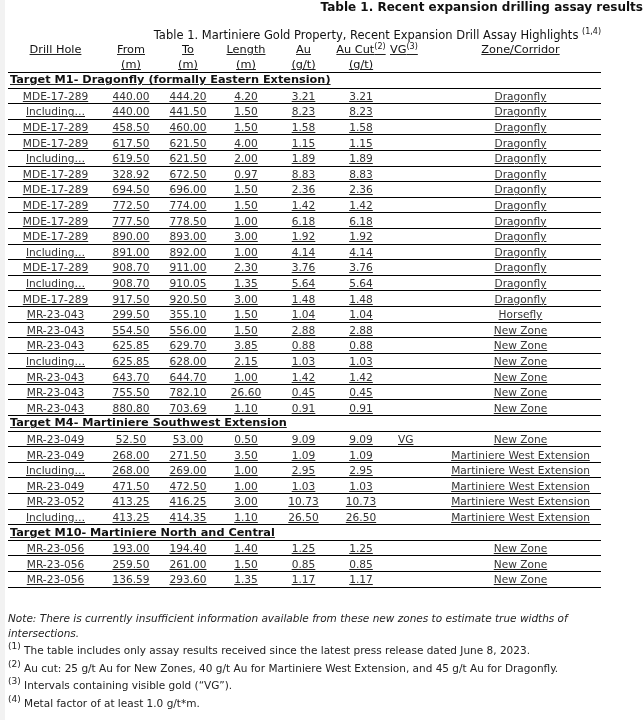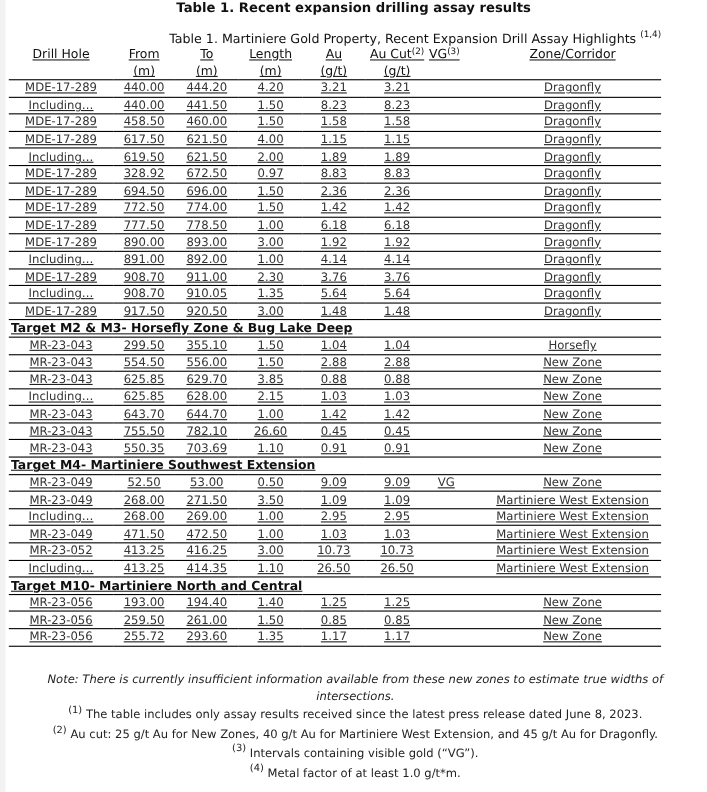--- a/index.html
+++ b/index.html
@@ -1,31 +1,31 @@
 <!DOCTYPE html>
 <html><head>
 <meta charset="utf-8">
 <style>
   html, body { margin:0; padding:0; background:#ffffff; }
   body { width:643px; height:720px; overflow:hidden; position:relative;
          font-family:"DejaVu Sans", sans-serif; color:#222; }
   .leftbar { position:absolute; left:0; top:0; width:5px; height:720px; background:#f2f2f2; }
-  .page-title { position:absolute; top:0; left:0; width:643px; text-align:center;
+  .page-title { position:absolute; top:0; left:0; width:643px; text-align:right;
                 font-weight:bold; font-size:12px; color:#111; line-height:14px; }
   .wrap { position:absolute; left:8px; top:28px; width:593px; }
   .caption { text-align:right; font-size:11.5px; color:#111; line-height:14px; margin-left:30px; }
   sup { font-size:8px; vertical-align:top; position:relative; top:-3px; }
   table { border-collapse:collapse; width:593px; table-layout:fixed; font-size:10.6px;text-decoration:underline; }
   th { font-weight:normal; font-size:11.3px; color:#111; padding:0; line-height:15px; height:15px; }
   thead tr.last th { border-bottom:1.5px solid #000; }
   td { padding:0; height:14.6px; line-height:14px; border-bottom:1px solid #000; color:#333; white-space:nowrap; }
   td.c { text-align:center; }
   td.l { text-align:left; }
   tr.group td { font-weight:bold; color:#111; font-size:11.3px; padding-left:2px; text-align:left; }
-  .notes { position:absolute; left:8px; top:611px; width:630px; font-size:10.5px; color:#222; line-height:14.5px;text-align:center; }
+  .notes { position:absolute; left:8px; top:611px; width:630px; font-size:10.5px; color:#222; line-height:14.5px; }
   .notes .note { font-style:italic; }
   .notes .fn { margin-top:3px; }
   .notes .fn sup { font-size:9px; top:-4px; }
 </style>
 </head>
 <body>
 
 <div class="leftbar"></div>
 <div class="page-title">Table 1. Recent expansion drilling assay results</div>
 
@@ -61,20 +61,23 @@
         <th>(m)</th>
         <th>(m)</th>
         <th>(m)</th>
         <th>(g/t)</th>
         <th>(g/t)</th>
         <th></th>
         <th></th>
       </tr>
     </thead>
     <tbody id="tbody">
+        <tr class="group">
+          <td colspan="8">Target M1- Dragonfly (formally Eastern Extension)</td>
+        </tr>
         <tr>
           <td class="c">MDE-17-289</td>
           <td class="c">440.00</td>
           <td class="c">444.20</td>
           <td class="c">4.20</td>
           <td class="c">3.21</td>
           <td class="c">3.21</td>
           <td class="l" style="padding-left: 8px;"></td>
           <td class="c">Dragonfly</td>
         </tr>
@@ -201,23 +204,20 @@
         <tr>
           <td class="c">MDE-17-289</td>
           <td class="c">917.50</td>
           <td class="c">920.50</td>
           <td class="c">3.00</td>
           <td class="c">1.48</td>
           <td class="c">1.48</td>
           <td class="l" style="padding-left: 8px;"></td>
           <td class="c">Dragonfly</td>
         </tr>
-        <tr class="group">
-          <td colspan="8">Target M2 &amp; M3- Horsefly Zone &amp; Bug Lake Deep</td>
-        </tr>
         <tr>
           <td class="c">MR-23-043</td>
           <td class="c">299.50</td>
           <td class="c">355.10</td>
           <td class="c">1.50</td>
           <td class="c">1.04</td>
           <td class="c">1.04</td>
           <td class="l" style="padding-left: 8px;"></td>
           <td class="c">Horsefly</td>
         </tr>
@@ -266,21 +266,21 @@
           <td class="c">755.50</td>
           <td class="c">782.10</td>
           <td class="c">26.60</td>
           <td class="c">0.45</td>
           <td class="c">0.45</td>
           <td class="l" style="padding-left: 8px;"></td>
           <td class="c">New Zone</td>
         </tr>
         <tr>
           <td class="c">MR-23-043</td>
-          <td class="c">550.35</td>
+          <td class="c">880.80</td>
           <td class="c">703.69</td>
           <td class="c">1.10</td>
           <td class="c">0.91</td>
           <td class="c">0.91</td>
           <td class="l" style="padding-left: 8px;"></td>
           <td class="c">New Zone</td>
         </tr>
         <tr class="group">
           <td colspan="8">Target M4- Martiniere Southwest Extension</td>
         </tr>
@@ -362,21 +362,21 @@
           <td class="c">259.50</td>
           <td class="c">261.00</td>
           <td class="c">1.50</td>
           <td class="c">0.85</td>
           <td class="c">0.85</td>
           <td class="l" style="padding-left: 8px;"></td>
           <td class="c">New Zone</td>
         </tr>
         <tr>
           <td class="c">MR-23-056</td>
-          <td class="c">255.72</td>
+          <td class="c">136.59</td>
           <td class="c">293.60</td>
           <td class="c">1.35</td>
           <td class="c">1.17</td>
           <td class="c">1.17</td>
           <td class="l" style="padding-left: 8px;"></td>
           <td class="c">New Zone</td>
         </tr>
       </tbody>
   </table>
 </div>

